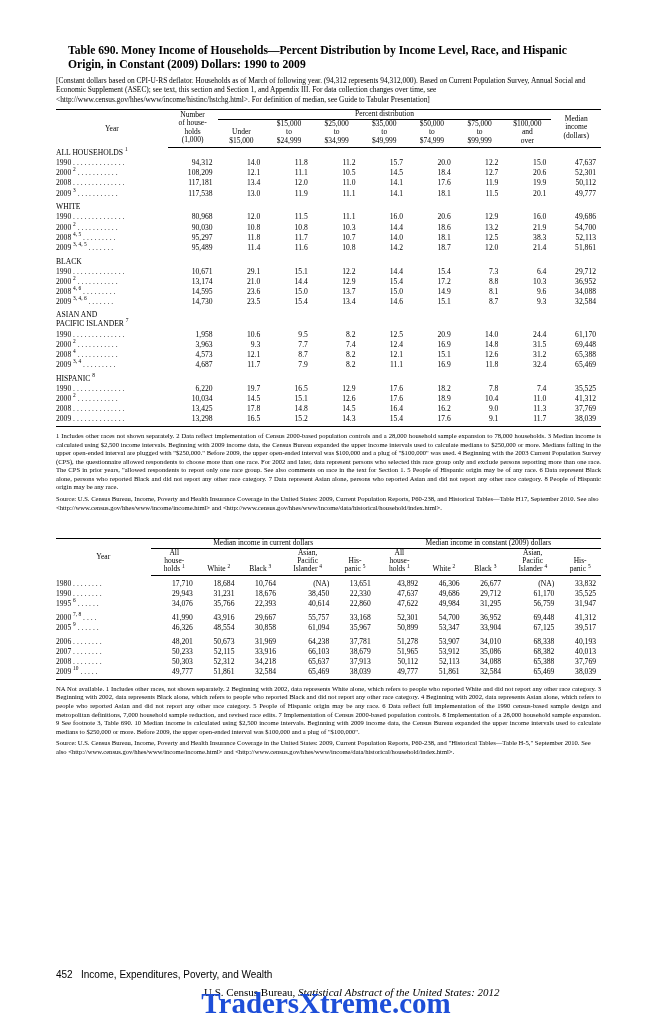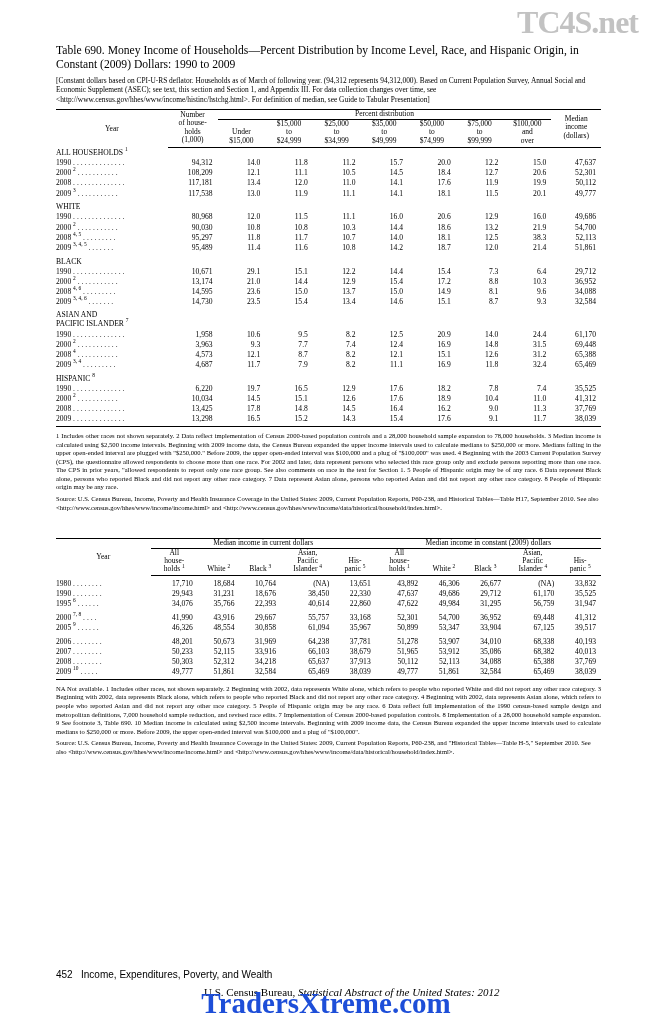--- a/index.html
+++ b/index.html
@@ -2,21 +2,21 @@
 <html><head>
 <meta charset="utf-8">
 <style>
   html,body{margin:0;padding:0;background:#fff;}
   body{width:652px;height:1024px;position:relative;font-family:"Liberation Serif",serif;color:#000;overflow:hidden;}
   .page{position:relative;width:652px;height:1024px;padding:0;box-sizing:border-box;}
   .wm-top{position:absolute;top:4px;right:14px;font-family:"Liberation Serif",serif;font-size:32px;font-weight:bold;color:#b8b8b8;letter-spacing:-1px;opacity:.85;}
   .wm-mid{position:absolute;top:498px;left:144px;font-family:"Liberation Sans",sans-serif;font-size:34px;font-weight:bold;color:#c52a2a;letter-spacing:1px;text-shadow:1px 1px 0 #f0c0c0;}
   .wm-bot{position:absolute;bottom:4px;left:50%;transform:translateX(-50%);font-family:"Liberation Serif",serif;font-size:29px;font-weight:bold;color:#1d4ed8;letter-spacing:0px;}
   .content{position:absolute;left:56px;top:44px;width:545px;}
-  h1.tbl-title{font-size:11.6px;font-weight:normal;margin:0 0 3px 0;line-height:1.25;font-family:"Liberation Serif",serif;}
+  h1.tbl-title{font-size:11.6px;font-weight:bold;margin:0 0 3px 12px;line-height:1.25;font-family:"Liberation Serif",serif;}
   .headnote{font-size:7.4px;line-height:1.28;margin:0 0 5px 0;}
   table.data{border-collapse:collapse;width:100%;font-size:7.6px;}
   table.data td,table.data th{padding:0;vertical-align:bottom;}
   .rule-top{border-top:1.1px solid #000;}
   .rule-bot{border-bottom:1.1px solid #000;}
   .thin{border-bottom:.6px solid #000;}
   .hdr td{font-size:7.5px;text-align:center;line-height:1.15;padding:2px 2px;}
   .num{text-align:right;padding-right:5px !important;font-variant-numeric:tabular-nums;}
   .rowlabel{padding-left:2px;white-space:nowrap;}
   .grp{font-weight:normal;padding-left:22px;}
@@ -30,21 +30,20 @@
   .srcfoot{position:absolute;left:204px;bottom:26px;font-size:11px;}
   .srcfoot .it{font-style:italic;}
   .t2 table.data{font-size:7.6px;}
   .spanhdr{text-align:center;}
 </style>
 </head>
 <body>
 
 <div class="page">
 
-  <div class="wm-top">TC4S.net</div>
 
   <div class="content">
 
     <h1 class="tbl-title">Table 690. Money Income of Households—Percent Distribution by Income Level, Race, and  Hispanic Origin, in Constant (2009) Dollars: 1990 to 2009</h1>
     <div class="headnote">[Constant dollars based on CPI-U-RS deflator. Households as of March of following year. (94,312 represents 94,312,000). Based on Current Population Survey, Annual Social and Economic Supplement (ASEC); see text, this section and Section 1, and Appendix III. For data collection changes over time, see &lt;http://www.census.gov/hhes/www/income/histinc/hstchg.html&gt;. For definition of median, see Guide to Tabular Presentation]</div>
 
     <table class="data rule-top">
       <tbody>
           <tr class="hdr">
         <td rowspan="3" style="width:116px;text-align:center;vertical-align:middle;">Year</td>

